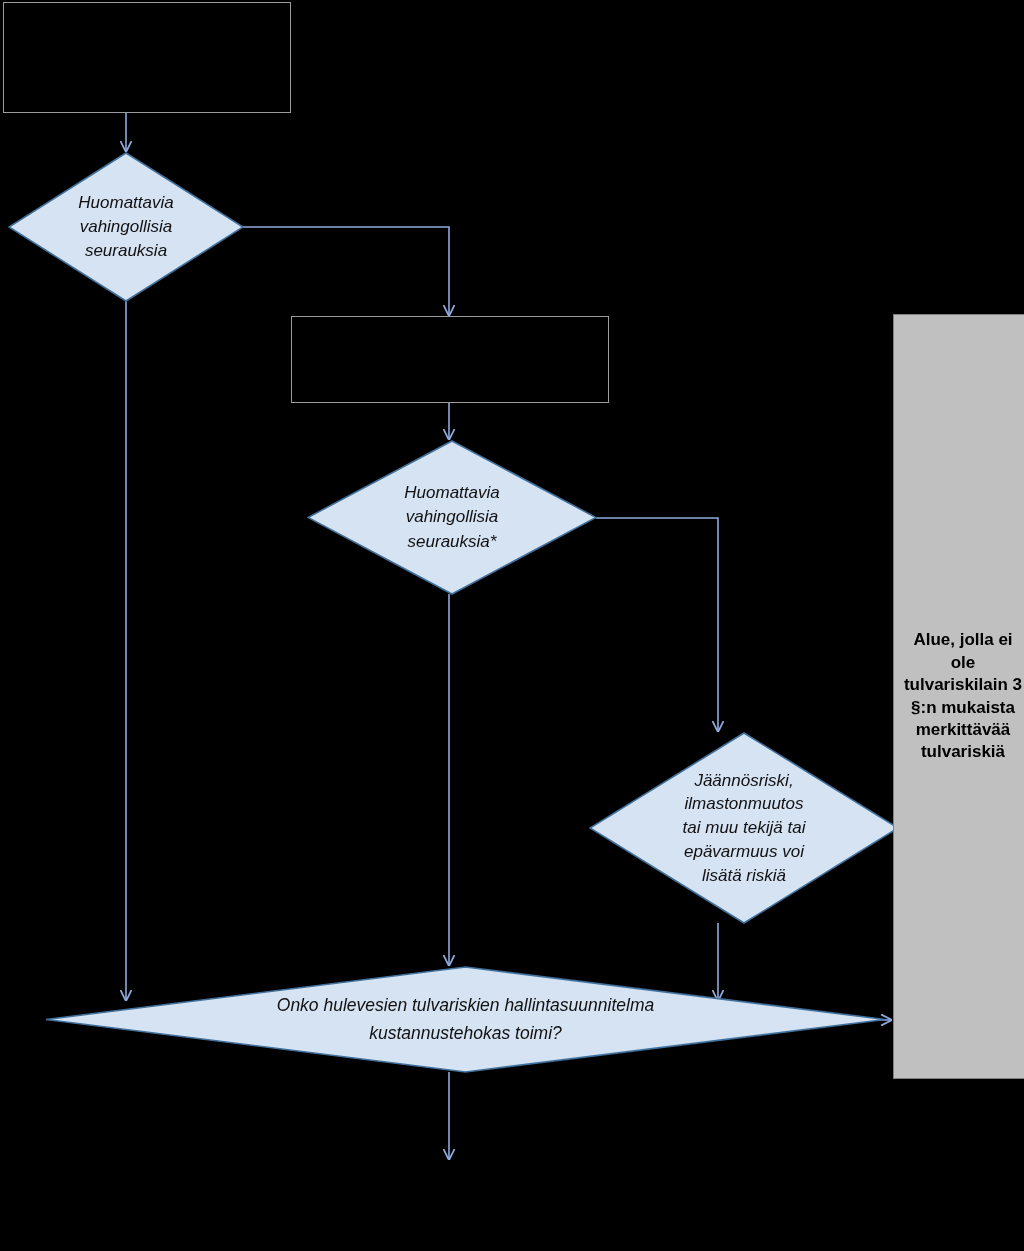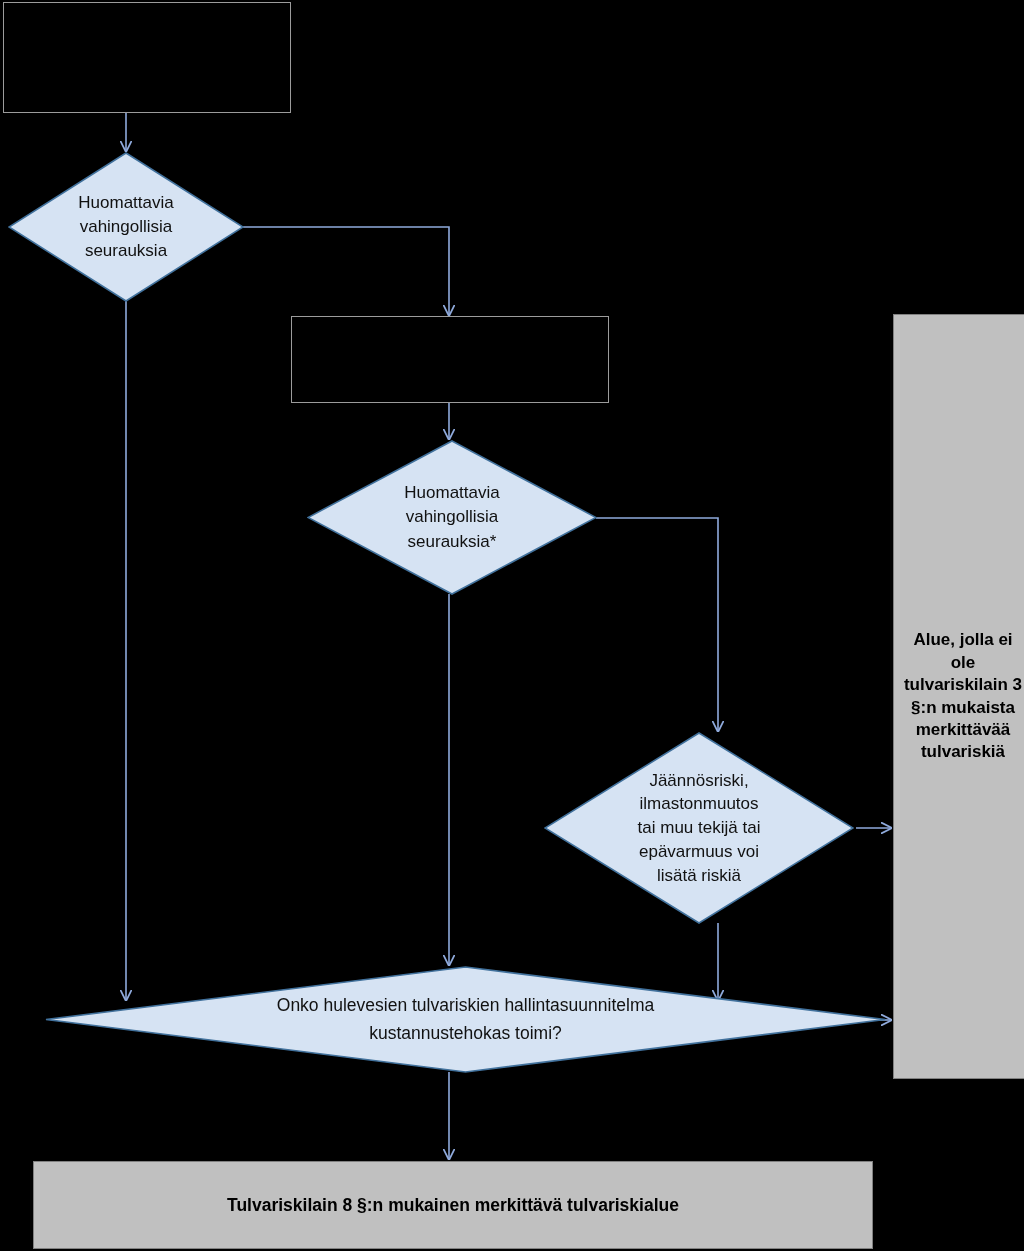--- a/index.html
+++ b/index.html
@@ -58,20 +58,21 @@
   #grey-bottom-box {
     font-size: 17.5px;
     line-height: 1.3;
   }
   
   .diamond {
     position: absolute;
     display: flex;
     align-items: center;
     justify-content: center;
+    font-style: italic;
   }
   .diamond svg {
     position: absolute;
     left: 0;
     top: 0;
     width: 100%;
     height: 100%;
   }
   .diamond .dlabel {
     position: relative;
@@ -142,21 +143,21 @@
 
   <div class="diamond" id="diamond-2" style="left:307px; top:440px; width:290px; height:155px;">
     <svg viewBox="0 0 290 155" preserveAspectRatio="none">
       <polygon points="145,1 289,77.5 145,154 1,77.5" fill="#d6e3f3" stroke="#41719c" stroke-width="1.6"></polygon>
     </svg>
     <div class="dlabel">Huomattavia
 vahingollisia
 seurauksia*</div>
   </div>
 
-  <div class="diamond" id="diamond-3" style="left:544px; top:732px; width:310px; height:192px;justify-content:center;">
+  <div class="diamond" id="diamond-3" style="left:589px; top:732px; width:310px; height:192px;justify-content:center;">
     <svg viewBox="0 0 310 192" preserveAspectRatio="none">
       <polygon points="155,1 309,96 155,191 1,96" fill="#d6e3f3" stroke="#41719c" stroke-width="1.6"></polygon>
     </svg>
     <div class="dlabel">Jäännösriski,
 ilmastonmuutos
 tai muu tekijä tai
 epävarmuus voi
 lisätä riskiä</div>
   </div>
 
@@ -165,17 +166,14 @@
       <polygon points="420.5,1 840,53.5 420.5,106 1,53.5" fill="#d6e3f3" stroke="#41719c" stroke-width="1.6"></polygon>
     </svg>
     <div class="dlabel">Onko  hulevesien tulvariskien hallintasuunnitelma
 kustannustehokas toimi?</div>
   </div>
 
   <div class="grey-box" id="grey-right-box" style="left:893px; top:314px; width:140px; height:765px;">
     <span class="label">Alue, jolla ei ole tulvariskilain 3 §:n mukaista merkittävää tulvariskiä</span>
   </div>
 
-  <div class="grey-box" id="grey-bottom-box" style="left:33px; top:1161px; width:840px; height:88px;">
-    <span class="label">Tulvariskilain 8 §:n mukainen merkittävä tulvariskialue</span>
-  </div>
 
 </div>
 
 </body></html>

